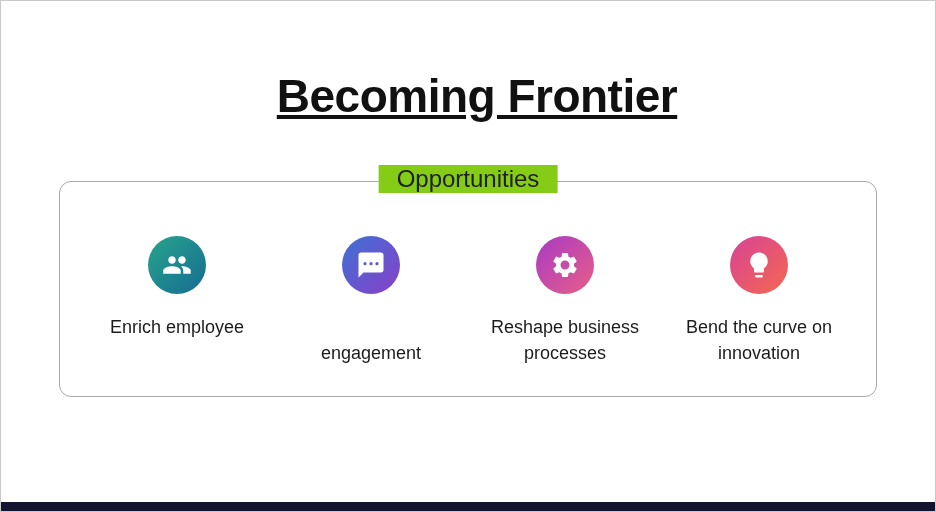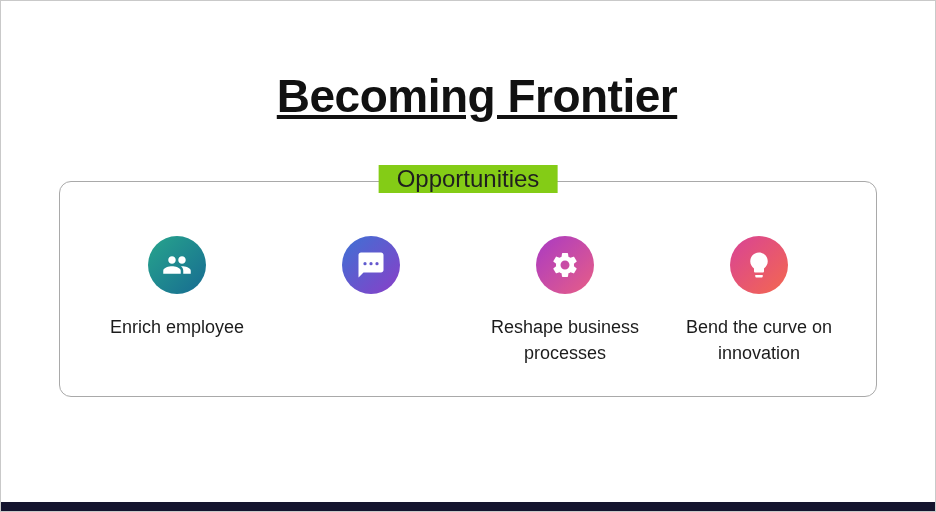--- a/index.html
+++ b/index.html
@@ -108,20 +108,21 @@
         <div class="circle" style="background: linear-gradient(135deg, rgb(61, 114, 212), rgb(138, 62, 200));">
           <svg viewBox="0 0 24 24">
             <path fill-rule="evenodd" d="M20 2H4c-1.1 0-2 .9-2 2v18l4-4h14c1.1 0 2-.9 2-2V4c0-1.1-.9-2-2-2z
               M7.2 9.6a1.3 1.3 0 1 0 0 2.6 1.3 1.3 0 0 0 0-2.6z
               M12 9.6a1.3 1.3 0 1 0 0 2.6 1.3 1.3 0 0 0 0-2.6z
               M16.8 9.6a1.3 1.3 0 1 0 0 2.6 1.3 1.3 0 0 0 0-2.6z"></path>
           </svg>
         </div>
         <div class="label">
           <br>
+          <span>engagement</span>
         </div>
       </div>
 
       <div class="item">
         <div class="circle" style="background: linear-gradient(135deg, rgb(169, 58, 196), rgb(232, 94, 134));">
           <svg viewBox="0 0 24 24">
             <path fill-rule="evenodd" d="M19.14 12.94c.04-.3.06-.61.06-.94 0-.32-.02-.64-.07-.94l2.03-1.58c.18-.14.23-.41.12-.61l-1.92-3.32c-.12-.22-.37-.29-.59-.22l-2.39.96c-.5-.38-1.03-.7-1.62-.94l-.36-2.54c-.04-.24-.24-.41-.48-.41h-3.84c-.24 0-.43.17-.47.41l-.36 2.54c-.59.24-1.13.57-1.62.94l-2.39-.96c-.22-.08-.47 0-.59.22L2.74 8.87c-.12.21-.08.47.12.61l2.03 1.58c-.05.3-.09.63-.09.94s.02.64.07.94l-2.03 1.58c-.18.14-.23.41-.12.61l1.92 3.32c.12.22.37.29.59.22l2.39-.96c.5.38 1.03.7 1.62.94l.36 2.54c.05.24.24.41.48.41h3.84c.24 0 .44-.17.47-.41l.36-2.54c.59-.24 1.13-.56 1.62-.94l2.39.96c.22.08.47 0 .59-.22l1.92-3.32c.12-.22.07-.47-.12-.61l-2.01-1.58zM12 15.6c-1.98 0-3.6-1.62-3.6-3.6s1.62-3.6 3.6-3.6 3.6 1.62 3.6 3.6-1.62 3.6-3.6 3.6z"></path>
           </svg>
         </div>
         <div class="label">

